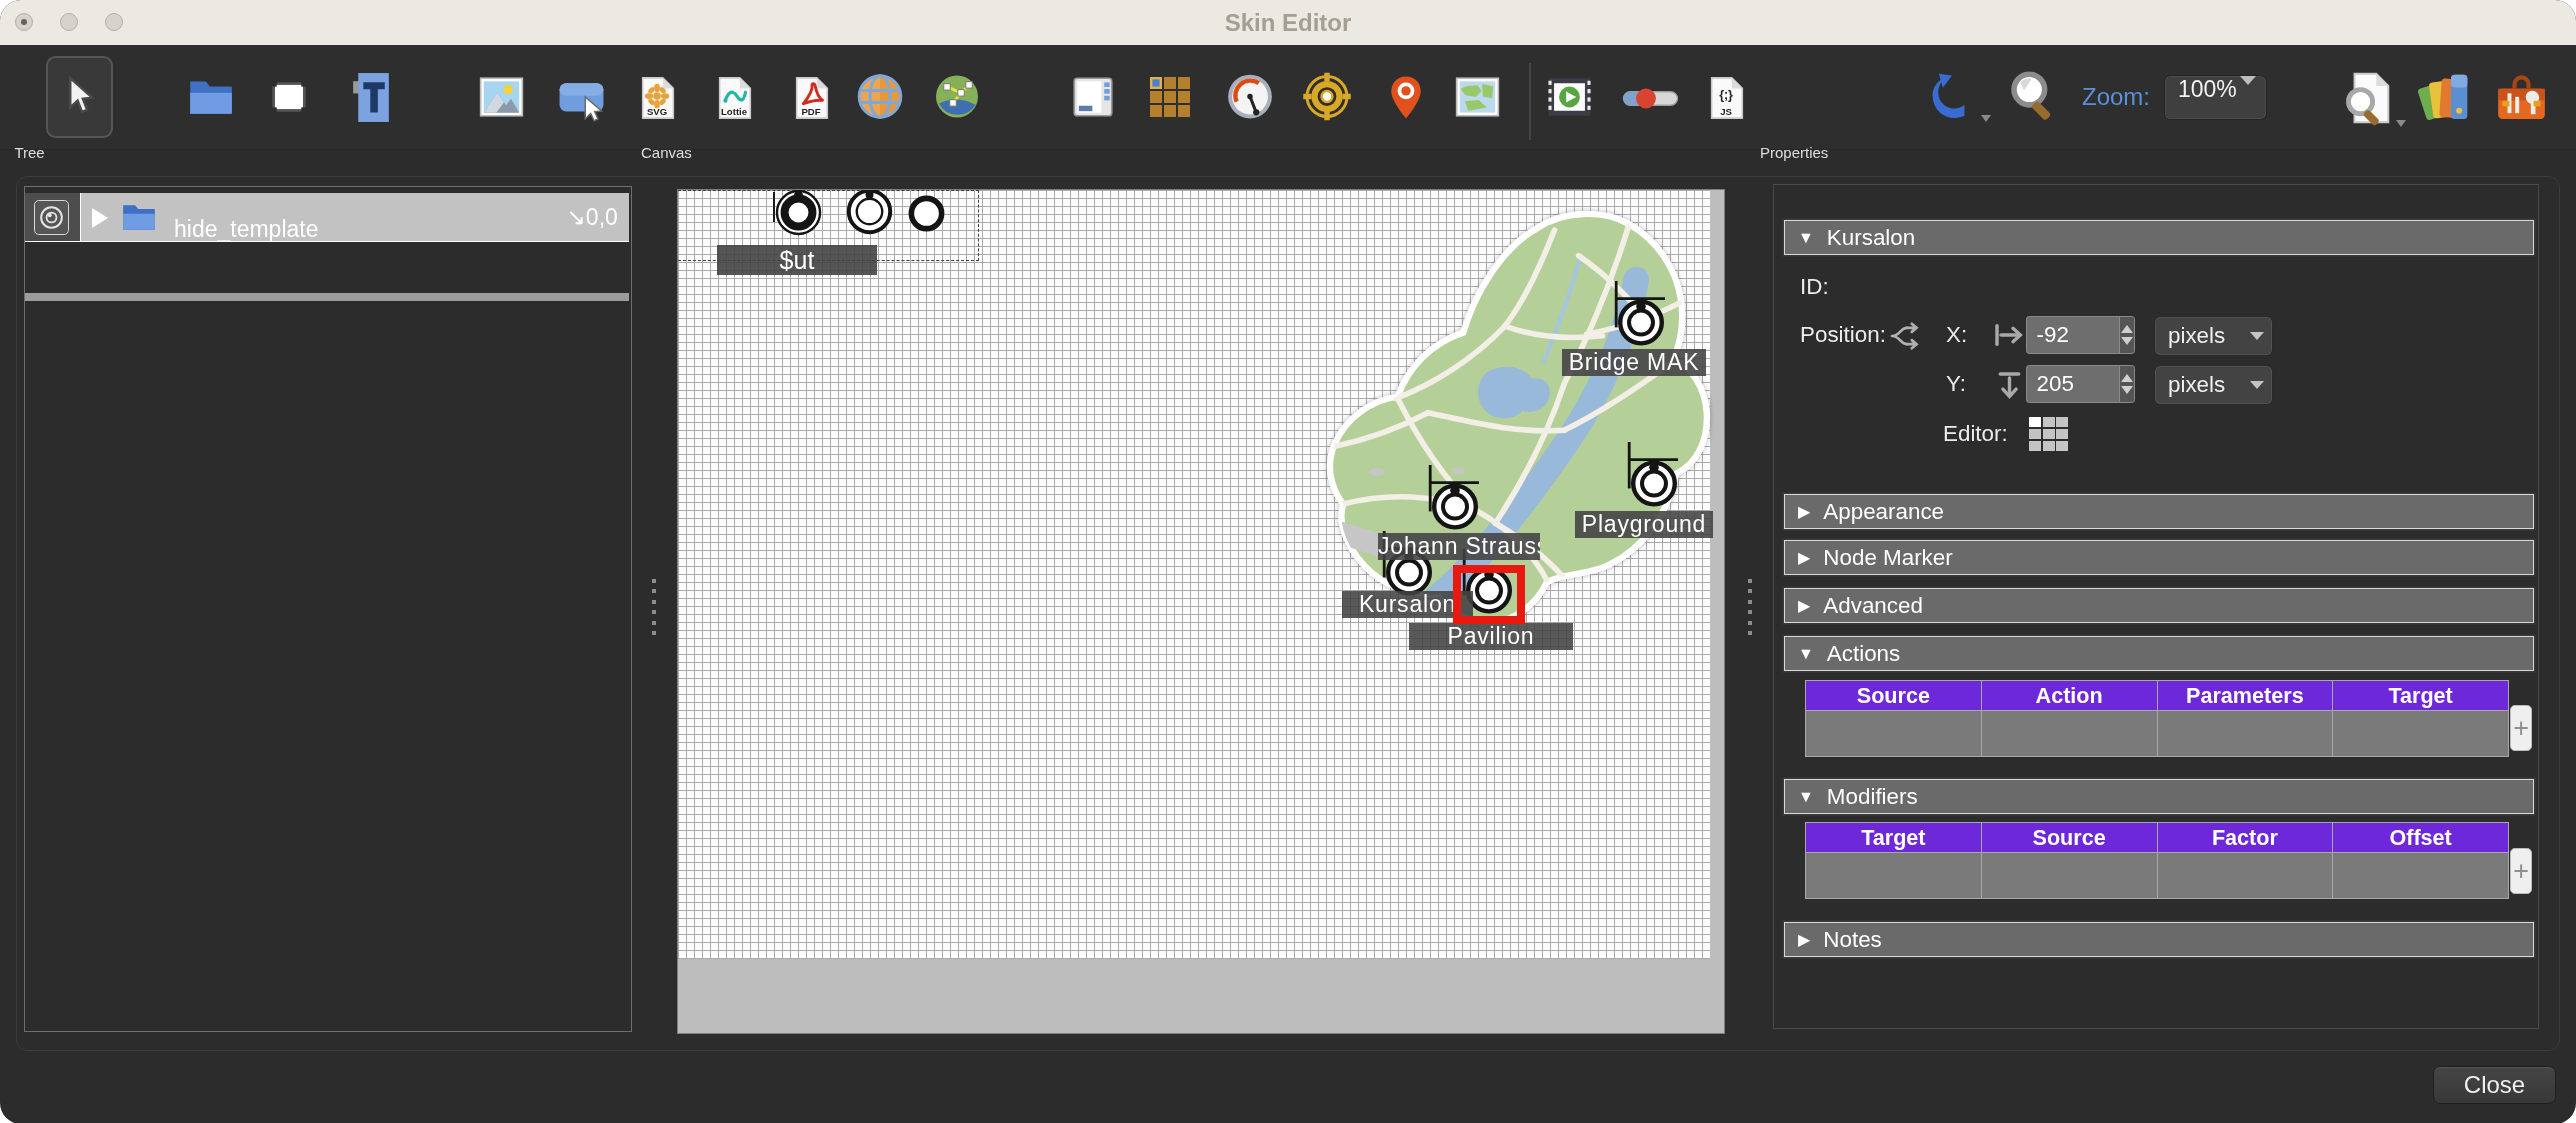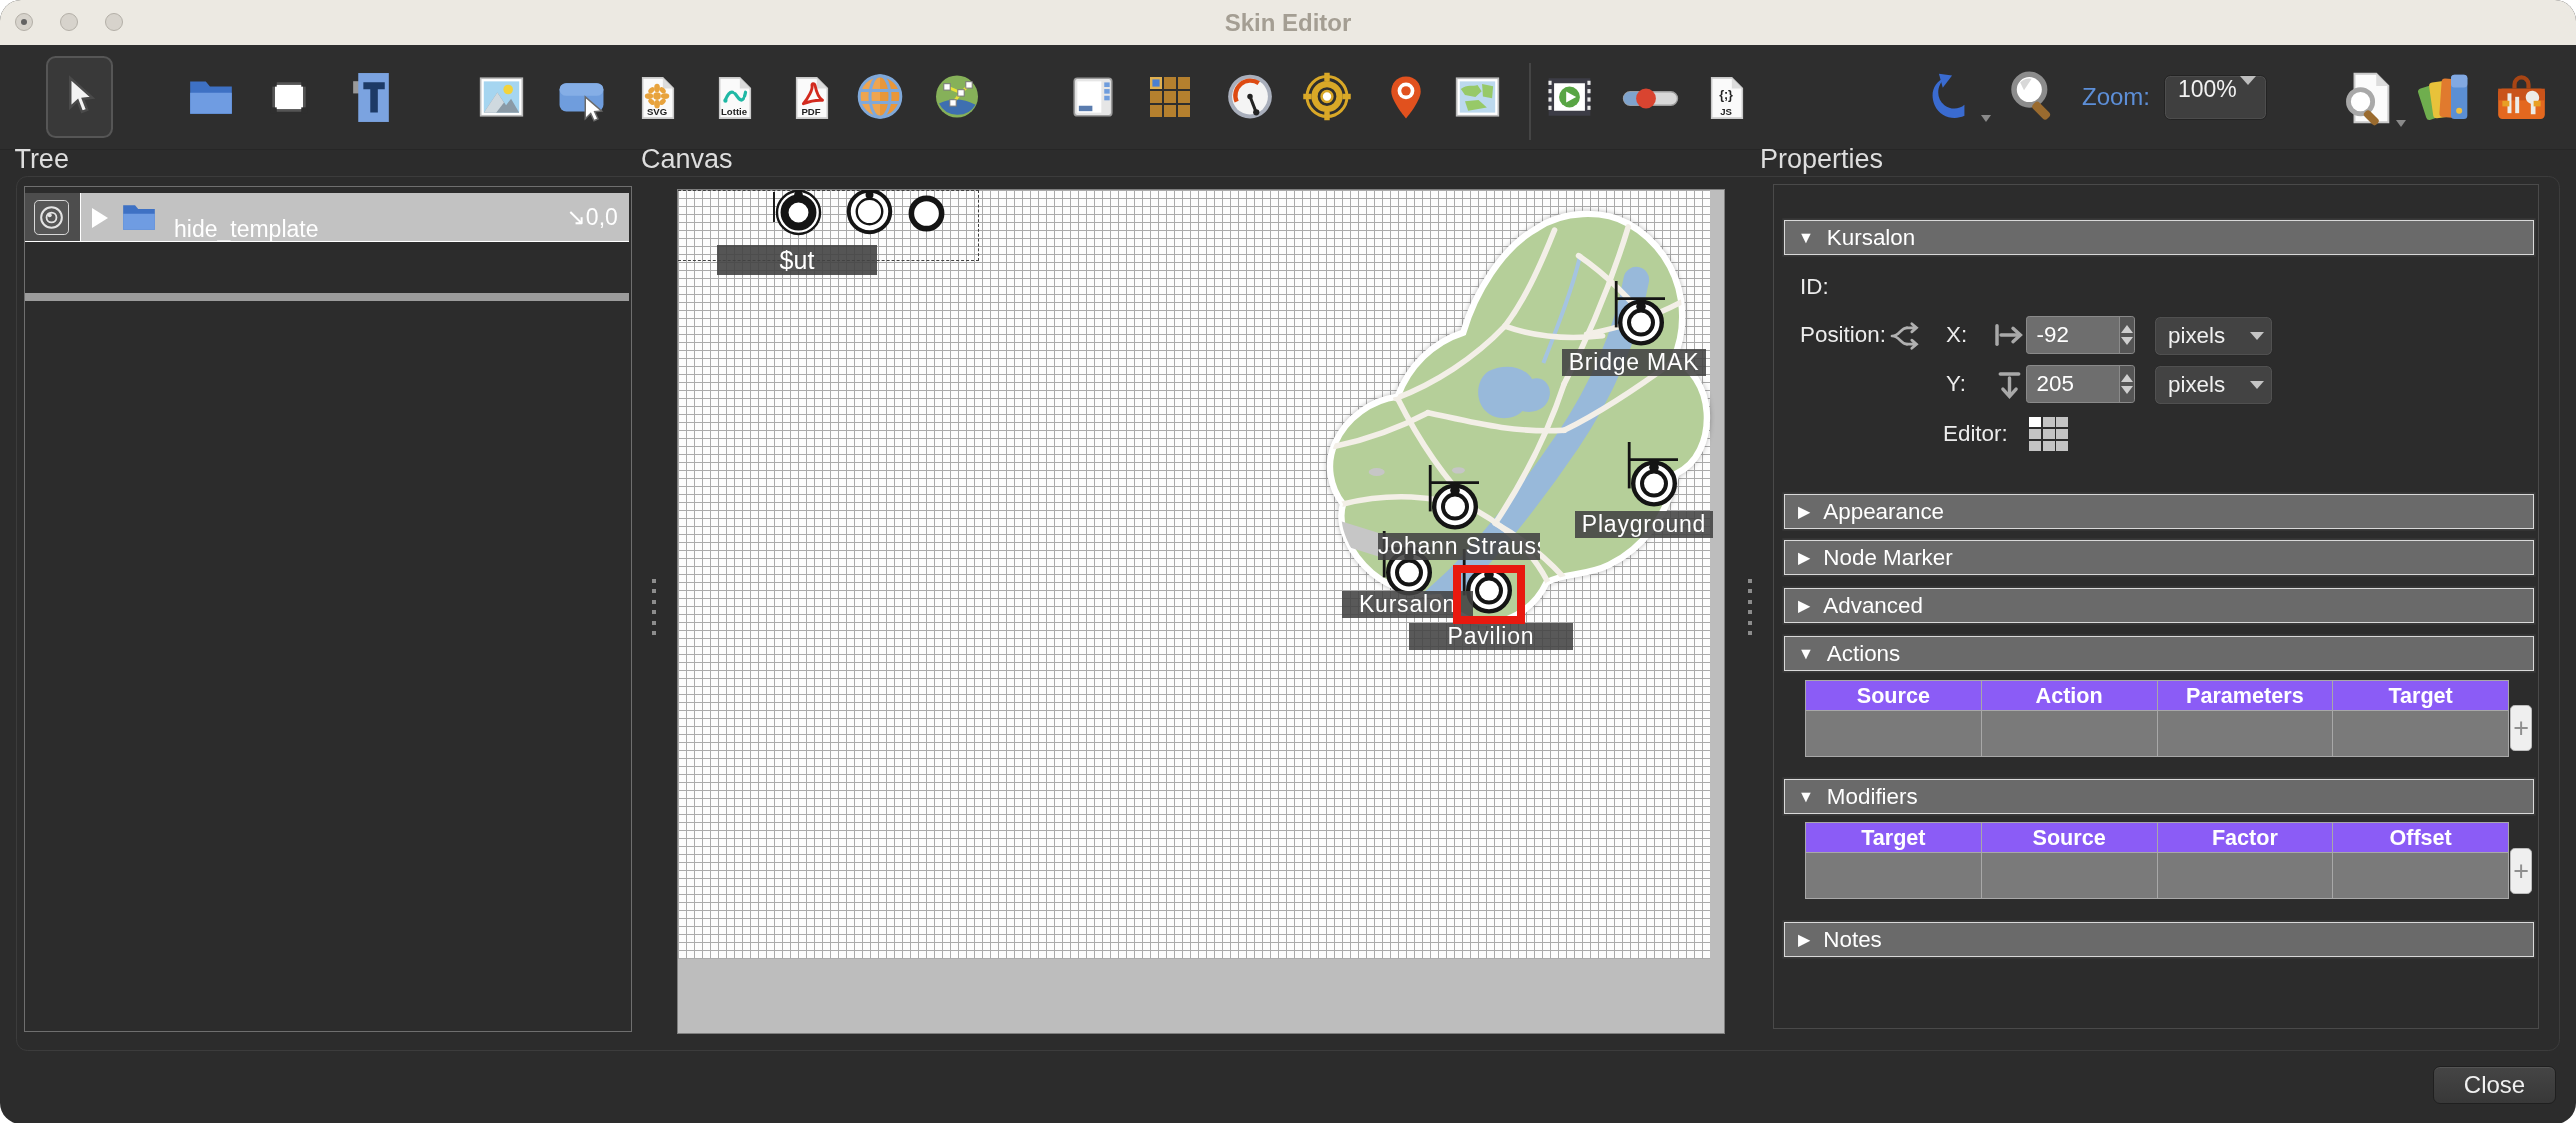--- a/index.html
+++ b/index.html
@@ -32,21 +32,21 @@
         color:#f2f2f2;font-size:23px;display:flex;align-items:flex-start;padding-left:13px;}
   .zoom-dd .caret{margin-left:auto;margin-right:9.6px;}
   .caret{width:0;height:0;border-left:8px solid transparent;border-right:8px solid transparent;
         border-top:9.6px solid #bdbdbd;}
   .mini-caret{position:absolute;width:0;height:0;border-left:5.6px solid transparent;
         border-right:5.6px solid transparent;border-top:7.2px solid #8a8a8a;}
 
   
   .group-border{position:absolute;left:16px;top:176px;width:2544px;height:875px;
         border:1.6px solid #3c3c3c;border-radius:11.2px;box-sizing:border-box;}
-  .panel-title{position:absolute;top:144px;font-size:27px;color:#dedede;}
+  .panel-title{position:absolute;top:144px;font-size:15px;color:#dedede;}
   .splitter{position:absolute;width:6.4px;height:56px;display:flex;flex-direction:column;
         justify-content:space-between;align-items:center;}
   .splitter i{width:4px;height:4px;background:#8d8d8d;display:block;}
 
   
   .tree-box{position:absolute;left:24px;top:186px;width:608px;height:846px;
         border:1.6px solid #6f6f6f;box-sizing:border-box;background:#2c2c2c;overflow:hidden;}
   .tree-row{position:absolute;left:0;width:604px;height:48px;border-bottom:1.6px solid #fff;}
   .tree-row .eyecell{position:absolute;left:0;top:0;width:55px;height:48px;background:#4d4d4d;
         border-right:1.6px solid #fff;box-sizing:content-box;}
@@ -104,21 +104,21 @@
         border-radius:6.4px;box-shadow:inset 0 0 0 0.8px #565656;box-sizing:border-box;color:#f0f0f0;
         font-size:22.4px;display:flex;align-items:center;padding-left:13px;}
   .unit-dd .caret{margin-left:auto;margin-right:8px;border-top-color:#c4c4c4;
         border-left-width:7.2px;border-right-width:7.2px;border-top-width:8.8px;}
   .anchor-grid{position:absolute;left:2029px;display:grid;grid-template-columns:repeat(3,12px);
         grid-auto-rows:10.4px;gap:1.6px;}
   .anchor-grid i{background:#c4c4c4;display:block;}
   .anchor-grid i.sel{background:#fff;}
   .ptable{position:absolute;left:1805px;width:704px;border-collapse:collapse;
         border:1.6px solid #a8a8a8;table-layout:fixed;}
-  .ptable th{background:#8b5cf6;color:#fff;font-size:21.6px;font-weight:bold;height:27px;
+  .ptable th{background:#6d28d9;color:#fff;font-size:21.6px;font-weight:bold;height:27px;
         border:0.8px solid #a8a8a8;}
   .ptable td{background:#7a7a7a;height:43px;border:0.8px solid #a8a8a8;}
   .plusbtn{position:absolute;left:2510px;width:22.4px;height:46px;background:#efefef;
         border:0.8px solid #bbb;border-radius:4.8px;box-sizing:border-box;color:#8f8f8f;
         font-size:27px;display:flex;align-items:center;justify-content:center;}
 
   
   .close-btn{position:absolute;left:2433px;top:1066px;width:123px;height:38px;
         background:linear-gradient(#454545,#383838);border:1.2px solid #1f1f1f;border-radius:7.2px;
         box-sizing:border-box;color:#f0f0f0;font-size:24px;display:flex;align-items:center;

